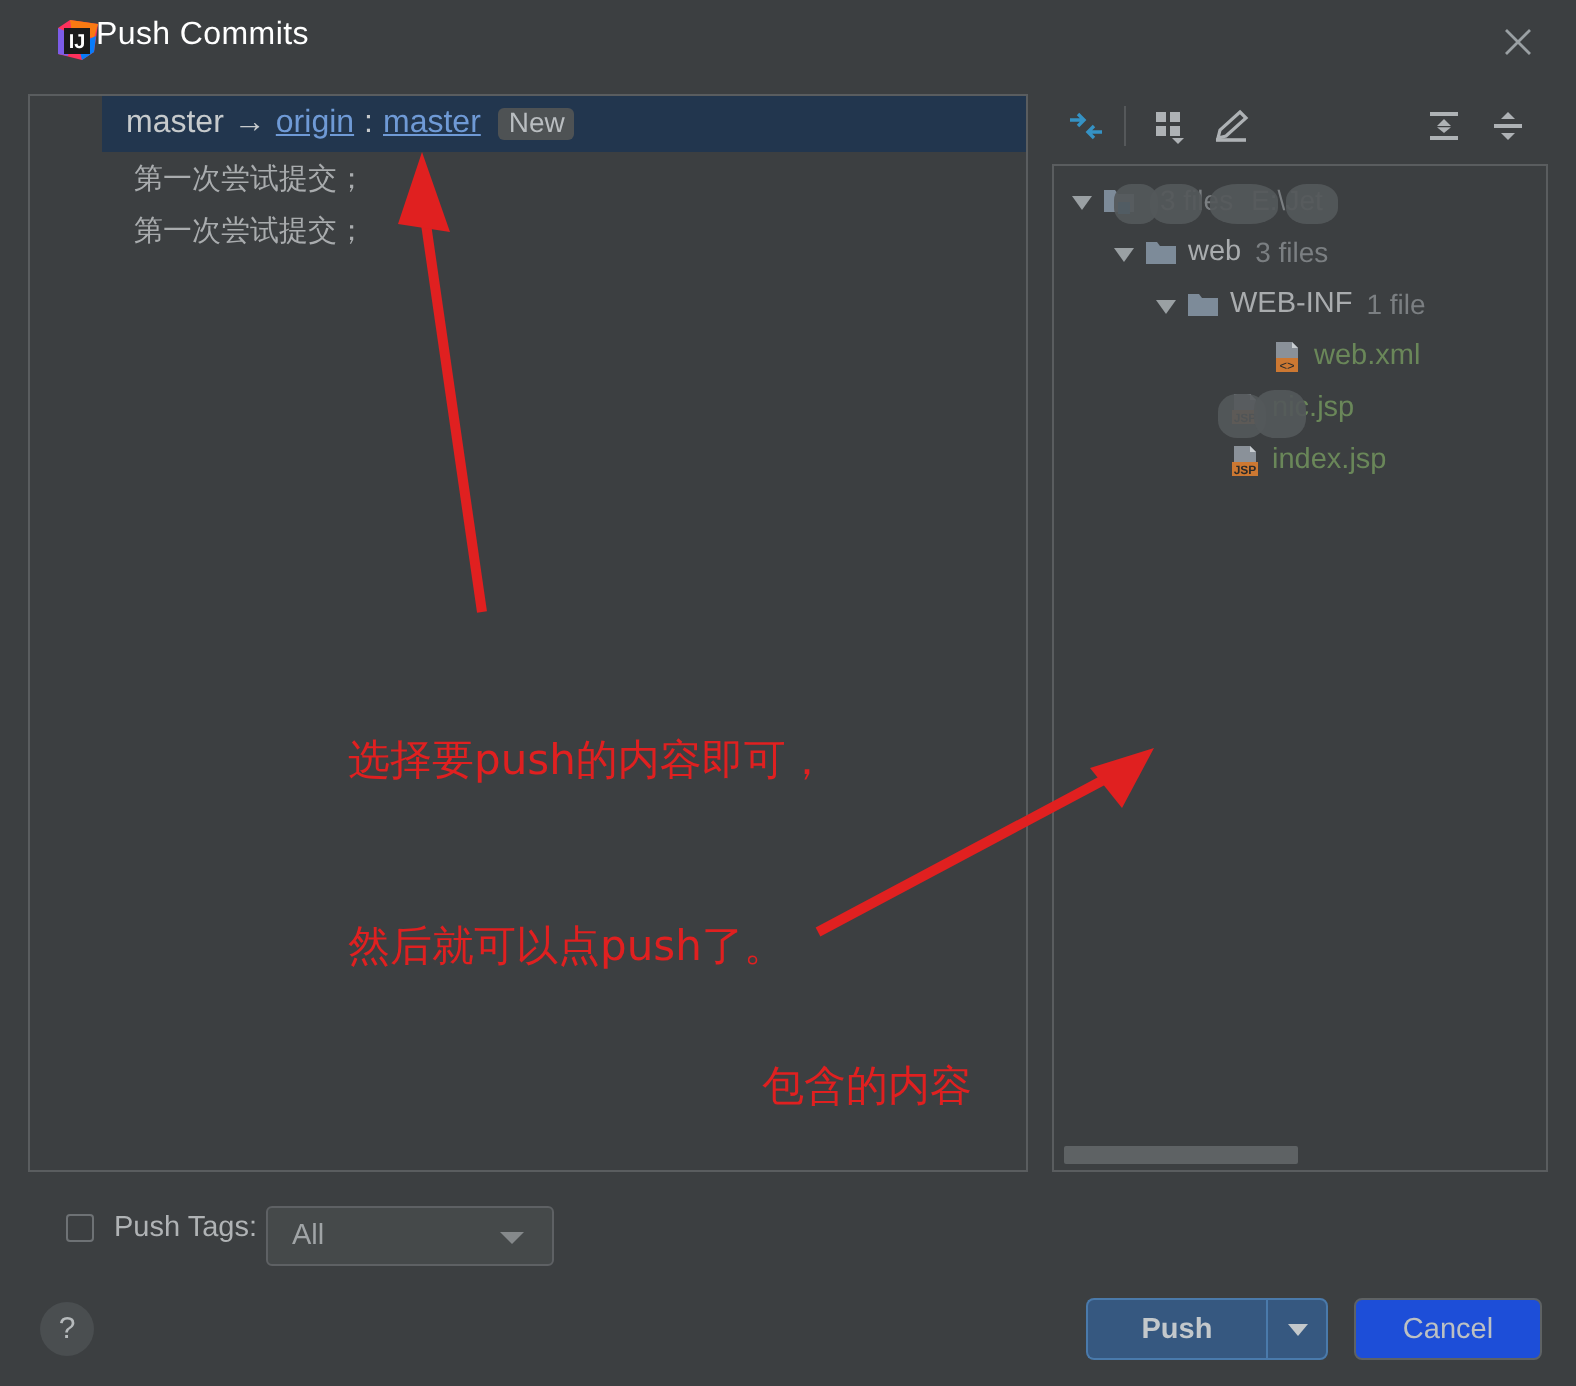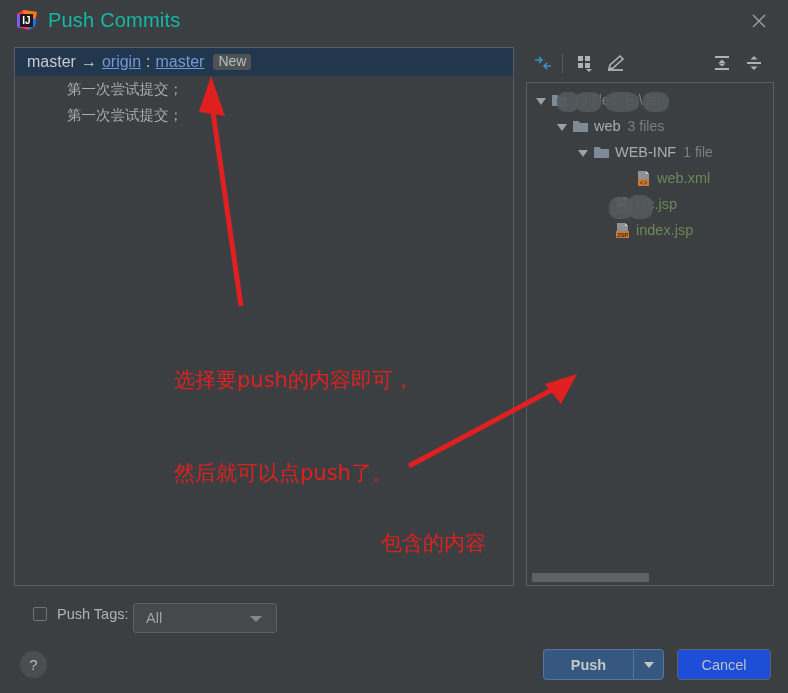--- a/index.html
+++ b/index.html
@@ -18,25 +18,25 @@
     width: 788px; height: 693px;
     background: #3c3f41;
   }
 
   
   .titlebar {
     position: absolute; left: 0; top: 0; width: 788px; height: 40px;
     background: #3c3f41;
   }
   .app-icon {
-    position: absolute; left: 16px; top: 9px; width: 22px; height: 22px;
+    position: absolute; left: 28px; top: 9px; width: 22px; height: 22px;
   }
   .title-text {
     position: absolute; left: 48px; top: 9px;
-    font-size: 20px; color: #14b8a6; letter-spacing: .2px;
+    font-size: 16px; color: #ffffff; letter-spacing: .2px;
   }
   .close-btn {
     position: absolute; right: 18px; top: 10px;
     width: 22px; height: 22px; cursor: default;
   }
 
   
   .commit-panel {
     position: absolute; left: 14px; top: 47px;
     width: 500px; height: 539px;
@@ -45,20 +45,21 @@
     box-sizing: border-box;
     overflow: hidden;
   }
   .repo-row {
     position: relative;
     height: 28px;
     background: #22364e;
     display: flex; align-items: center;
     padding-left: 12px;
     box-sizing: border-box;
+    margin-left: 36px;
   }
   .repo-row .seg { font-size: 16px; color: #c6cacc; }
   .repo-row .lnk {
     font-size: 16px; color: #6f9ad6; text-decoration: underline;
   }
   .repo-row .arrow { font-size: 16px; color: #c6cacc; margin: 0 5px; }
   .repo-row .colon { margin: 0 5px; color: #c6cacc; font-size: 16px; }
   .badge-new {
     margin-left: 9px;
     background: #4e5254;

